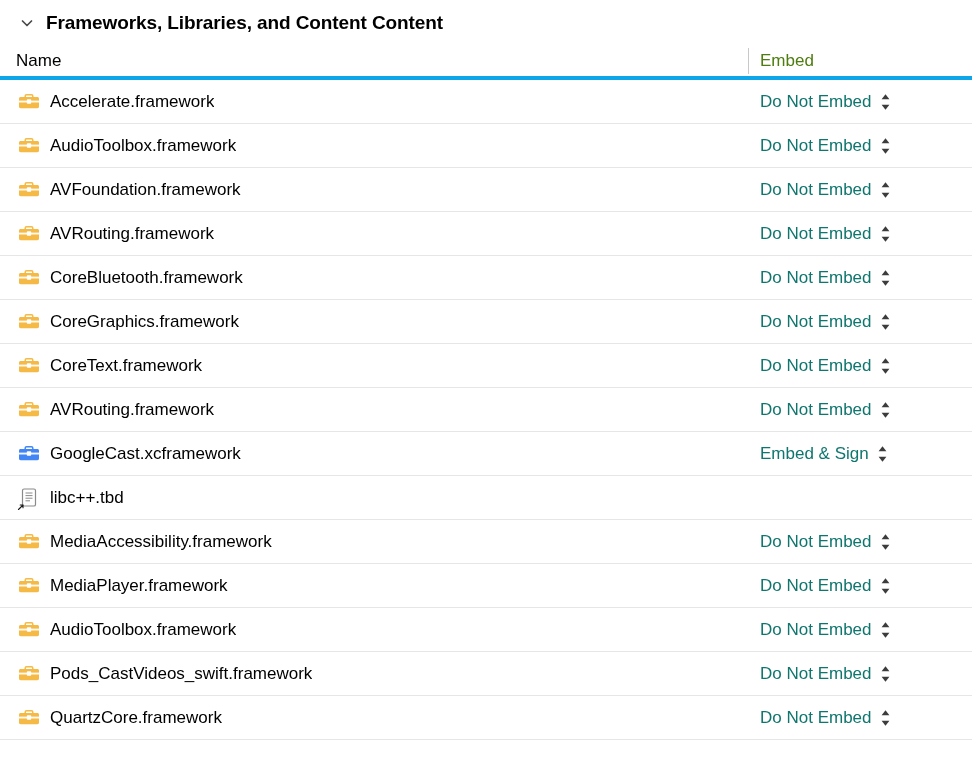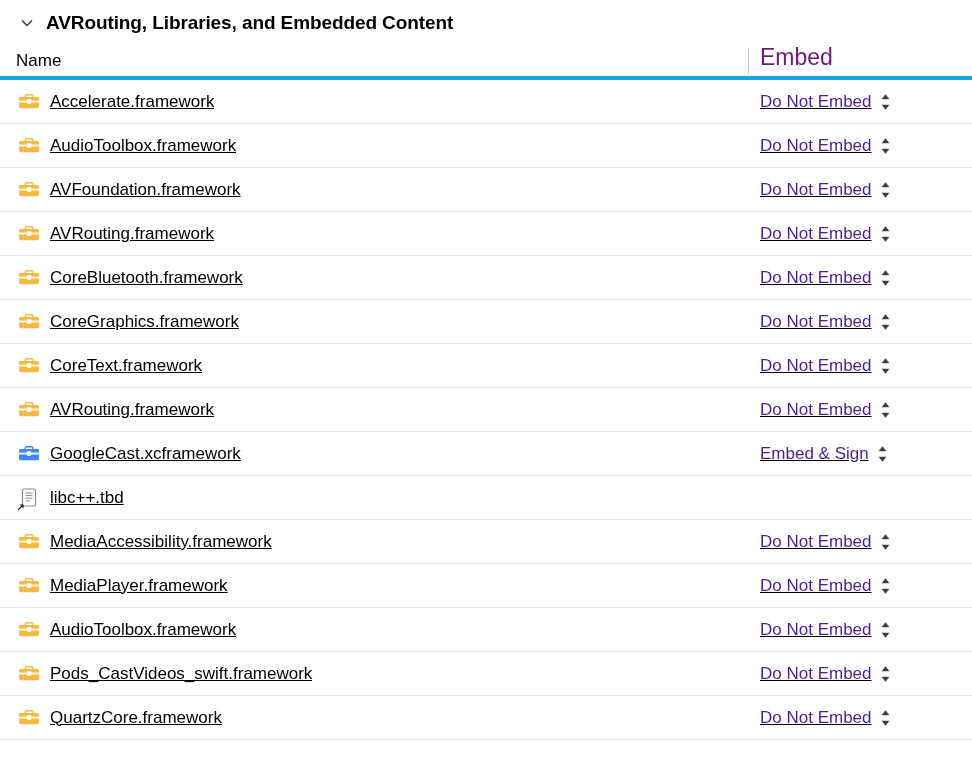--- a/index.html
+++ b/index.html
@@ -63,28 +63,27 @@
   .col-divider {
     position: absolute;
     right: 0;
     bottom: -3px;
     width: 1px;
     height: 26px;
     background: #c8c8c8;
   }
   .col-embed {
     flex: 1 1 auto;
-    font-size: 23px;
-    color: #701a75;
+    font-size: 17px;
+    color: #4d7c0f;
     padding-left: 11px;
   }
   
   .rows {
     width: 100%;
-    text-decoration: underline;
   }
   .row {
     display: flex;
     align-items: center;
     height: 44px;
     border-bottom: 1px solid #e6e6e6;
     padding: 0 16px;
     box-sizing: border-box;
   }
   .row-name {
@@ -111,21 +110,21 @@
     text-overflow: ellipsis;
   }
   .row-embed {
     flex: 1 1 auto;
     display: flex;
     align-items: center;
     padding-left: 11px;
   }
   .embed-value {
     font-size: 17px;
-    color: #4c1d95;
+    color: #0f766e;
     white-space: nowrap;
   }
   .stepper {
     margin-left: 7px;
     width: 13px;
     height: 20px;
     display: flex;
     align-items: center;
     justify-content: center;
     flex: 0 0 13px;
@@ -136,21 +135,21 @@
 <body>
 
 <div class="panel">
 
   <div class="section-header">
     <span class="disclosure">
       <svg width="16" height="16" viewBox="0 0 16 16" aria-hidden="true">
         <path d="M3.5 6 L8 10.5 L12.5 6" fill="none" stroke="#4a4a4a" stroke-width="1.7" stroke-linecap="round" stroke-linejoin="round"></path>
       </svg>
     </span>
-    <span class="section-title">AVRouting, Libraries, and Embedded Content</span>
+    <span class="section-title">Frameworks, Libraries, and Content Content</span>
   </div>
 
   <div class="col-header">
     <div class="col-name">
       <span>Name</span>
       <span class="col-divider"></span>
     </div>
     <div class="col-embed">
       <span>Embed</span>
     </div>

